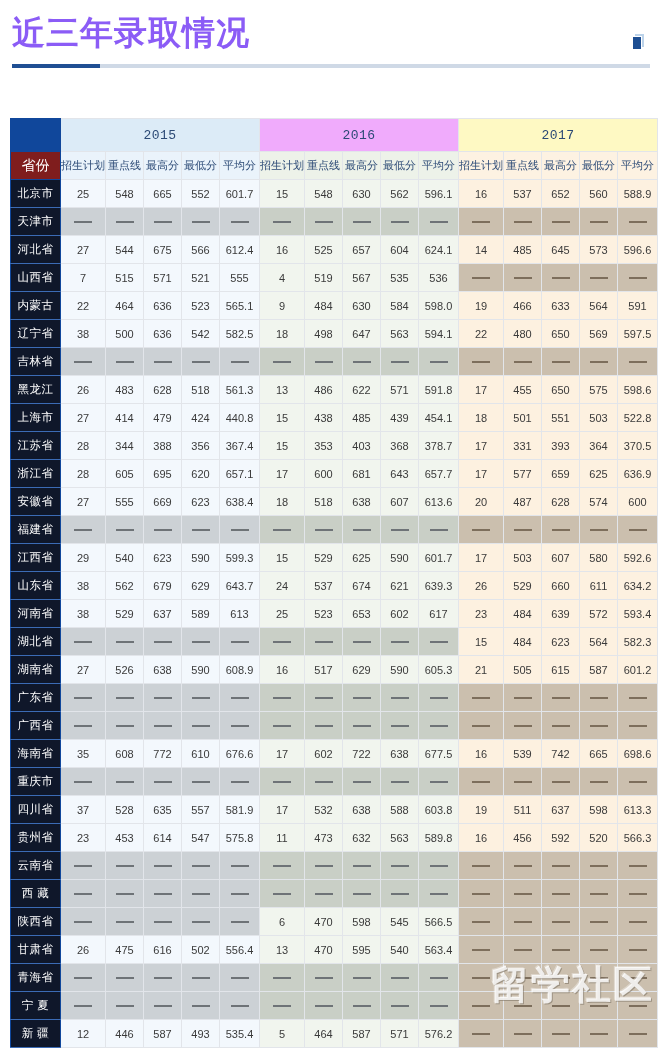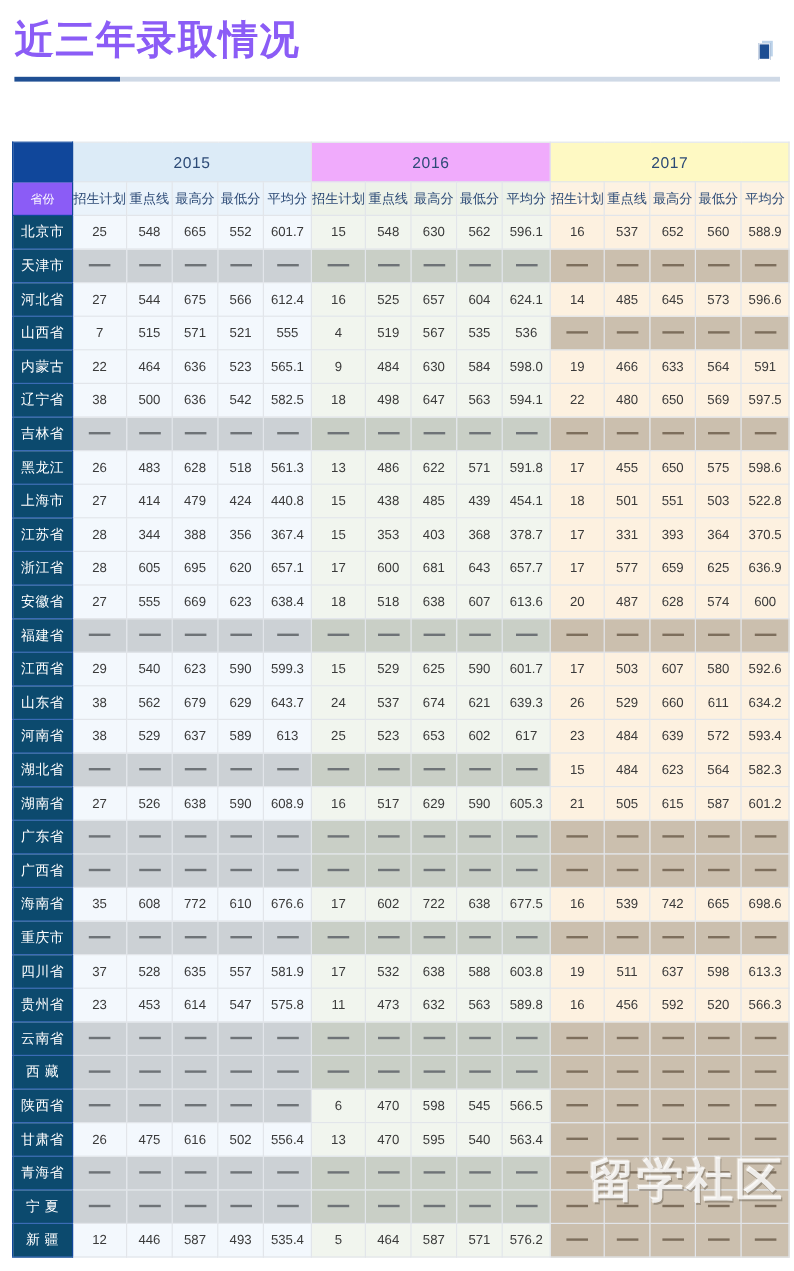--- a/index.html
+++ b/index.html
@@ -93,47 +93,48 @@
   
   .yr-corner {
     background: #10479b;
     border: 1px solid #10479b !important;
   }
   .yr-head {
     font-size: 13px;
     color: #2c4a76;
     height: 32px !important;
     letter-spacing: 0.5px;
+    font-family: Liberation Mono, monospace;
   }
   .yr-2015 { background: #dcebf7; }
   .yr-2016 { background: #f0abfc; }
   .yr-2017 { background: #fef9c3; }
 
   
   .sub-head {
     font-size: 11px;
     font-weight: bold;
     height: 26px !important;
     color: #2c4a76;
     letter-spacing: 0px;
   }
   .sub-2015 { background: #eaf3fb; }
   .sub-2016 { background: #edf2e9; }
   .sub-2017 { background: #fdf2e2; }
   .prov-head {
-    background: #8b5cf6;
+    background: #7f1d1d;
     color: #ffffff;
     font-weight: bold;
-    font-size: 10px;
+    font-size: 14px;
     border: 1px solid #10479b !important;
   }
 
   
   .prov {
-    background: #0c4a6e;
+    background: #0f172a;
     color: #ffffff;
     font-size: 11.5px;
     border: 1px solid #10479b !important;
     border-bottom: 1px solid #3b6bb5 !important;
     letter-spacing: 0.5px;
   }
 
   
   .v2015 { background: #f3f8fd; }
   .v2016 { background: #f1f5ee; }

